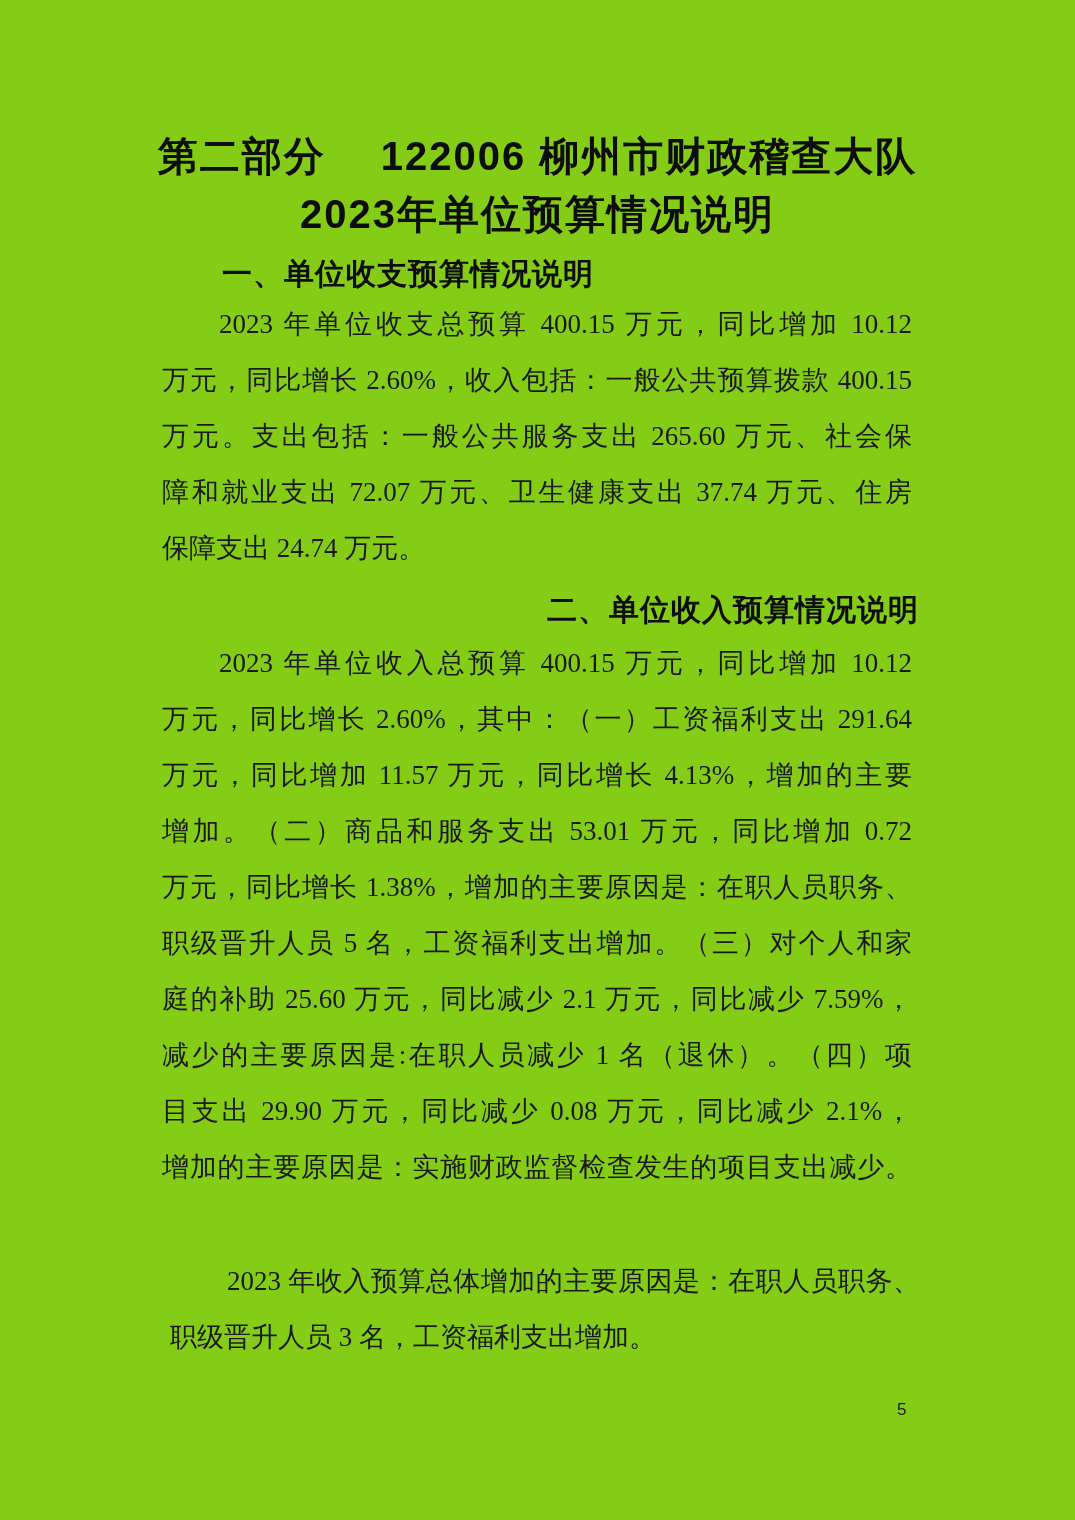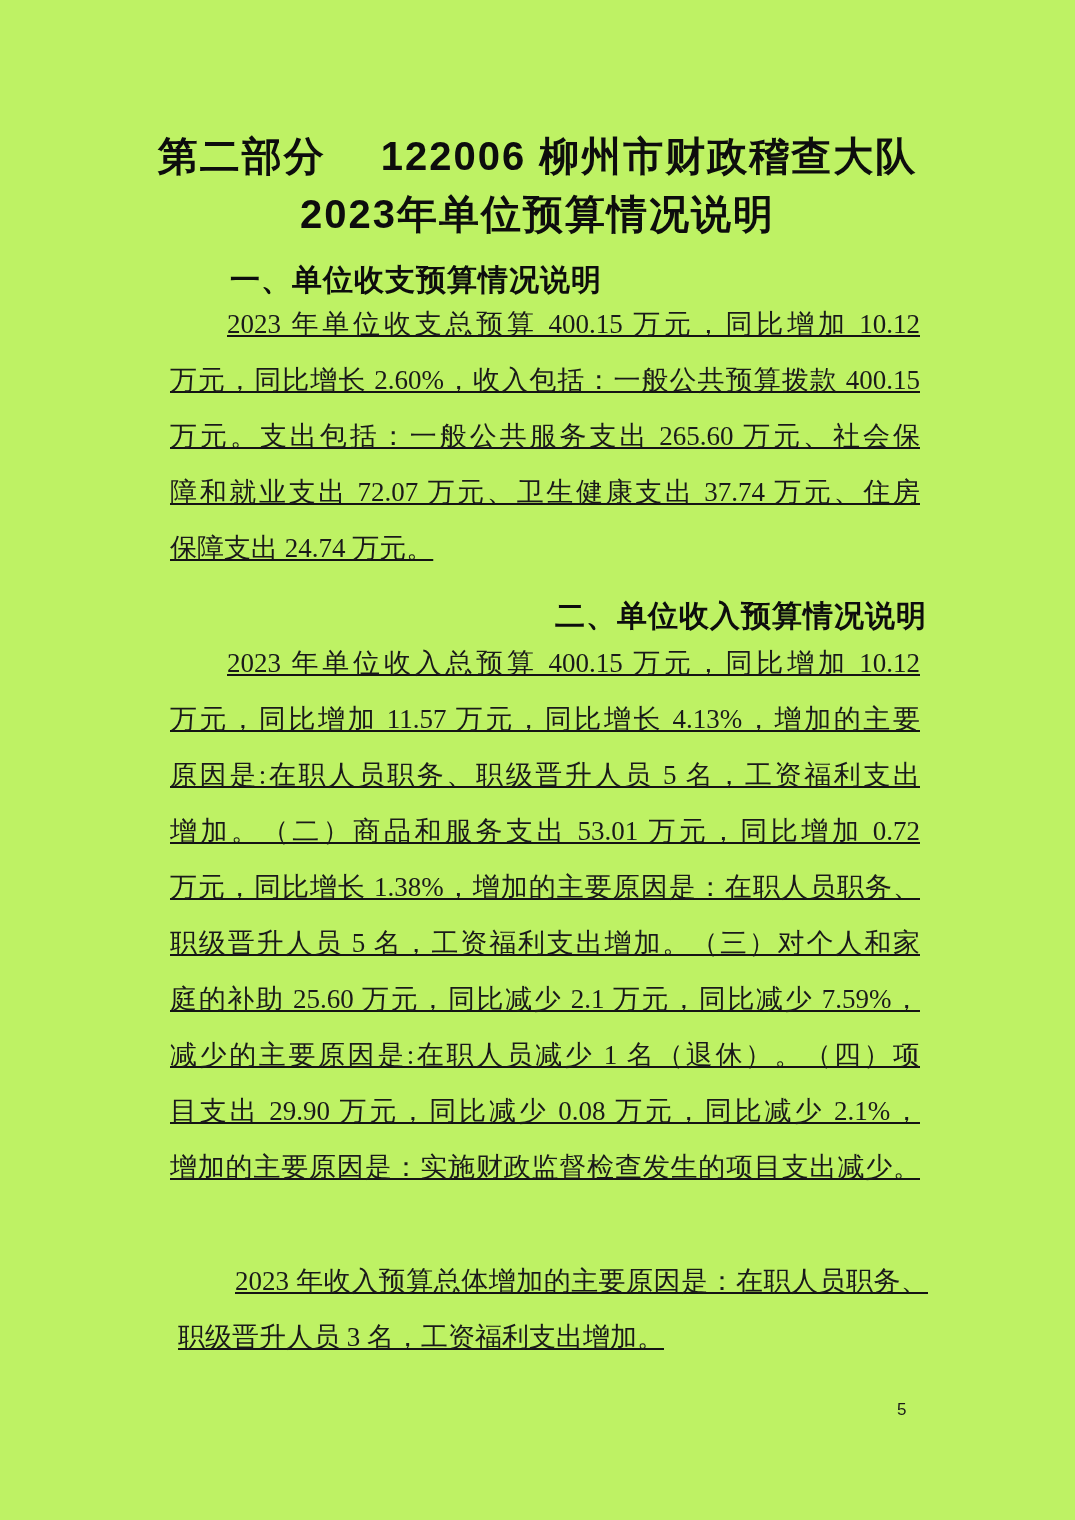--- a/index.html
+++ b/index.html
@@ -5,21 +5,21 @@
 <style>
   html, body {
     margin: 0;
     padding: 0;
     background: #ffffff;
   }
   .page {
     position: relative;
     width: 1075px;
     height: 1520px;
-    background: #bef264;
+    background: #84cc16;
     color: #141414;
     font-family: "Liberation Serif", "DejaVu Serif", serif;
     overflow: hidden;
   }
   .doc-title {
     position: absolute;
     left: 0;
     top: 127px;
     width: 1075px;
     text-align: center;
@@ -27,37 +27,36 @@
     font-weight: bold;
     font-size: 40px;
     line-height: 58px;
     letter-spacing: 2px;
     color: #0d0d0d;
   }
   .sec-heading {
     position: absolute;
     left: 165px;
     width: 750px;
-    margin: 12px;
+    margin: 4px;
     padding-left: 53px;
     box-sizing: border-box;
-    font-family: Liberation Mono, monospace;
+    font-family: Liberation Sans, sans-serif;
     font-weight: bold;
     font-size: 30px;
     line-height: 36px;
     letter-spacing: 1px;
     color: #0d0d0d;
   }
   #heading-1 { top: 252px; }
   #heading-2 { top: 588px; text-align: right; }
   .para {
     position: absolute;
-    left: 170px;
+    left: 162px;
     width: 750px;
-    text-decoration: underline;
   }
   #para-a { top: 296px; }
   #para-b { top: 635px; }
   #para-c { top: 1253px; margin-left: 8px; }
   .bline {
     height: 56px;
     line-height: 56px;
     font-size: 27px;
     color: #1a1a1a;
     text-align: justify;
@@ -97,22 +96,22 @@
     <div class="bline">万元，同比增长 2.60%，收入包括：一般公共预算拨款 400.15</div>
     <div class="bline">万元。支出包括：一般公共服务支出 265.60 万元、社会保</div>
     <div class="bline">障和就业支出 72.07 万元、卫生健康支出 37.74 万元、住房</div>
     <div class="bline endline">保障支出 24.74 万元。</div>
   </div>
 
   <h2 class="sec-heading" id="heading-2">二、单位收入预算情况说明</h2>
 
   <div class="para" id="para-b">
     <div class="bline first">2023 年单位收入总预算 400.15 万元，同比增加 10.12</div>
+    <div class="bline">万元，同比增长 2.60%，其中：（一）工资福利支出 291.64</div>
     <div class="bline">万元，同比增加 11.57 万元，同比增长 4.13%，增加的主要</div>
-    <div class="bline">原因是:在职人员职务、职级晋升人员 5 名，工资福利支出</div>
     <div class="bline">增加。（二）商品和服务支出 53.01 万元，同比增加 0.72</div>
     <div class="bline">万元，同比增长 1.38%，增加的主要原因是：在职人员职务、</div>
     <div class="bline">职级晋升人员 5 名，工资福利支出增加。（三）对个人和家</div>
     <div class="bline">庭的补助 25.60 万元，同比减少 2.1 万元，同比减少 7.59%，</div>
     <div class="bline">减少的主要原因是:在职人员减少 1 名（退休）。（四）项</div>
     <div class="bline">目支出 29.90 万元，同比减少 0.08 万元，同比减少 2.1%，</div>
     <div class="bline">增加的主要原因是：实施财政监督检查发生的项目支出减少。</div>
   </div>
 
   <div class="para" id="para-c">

